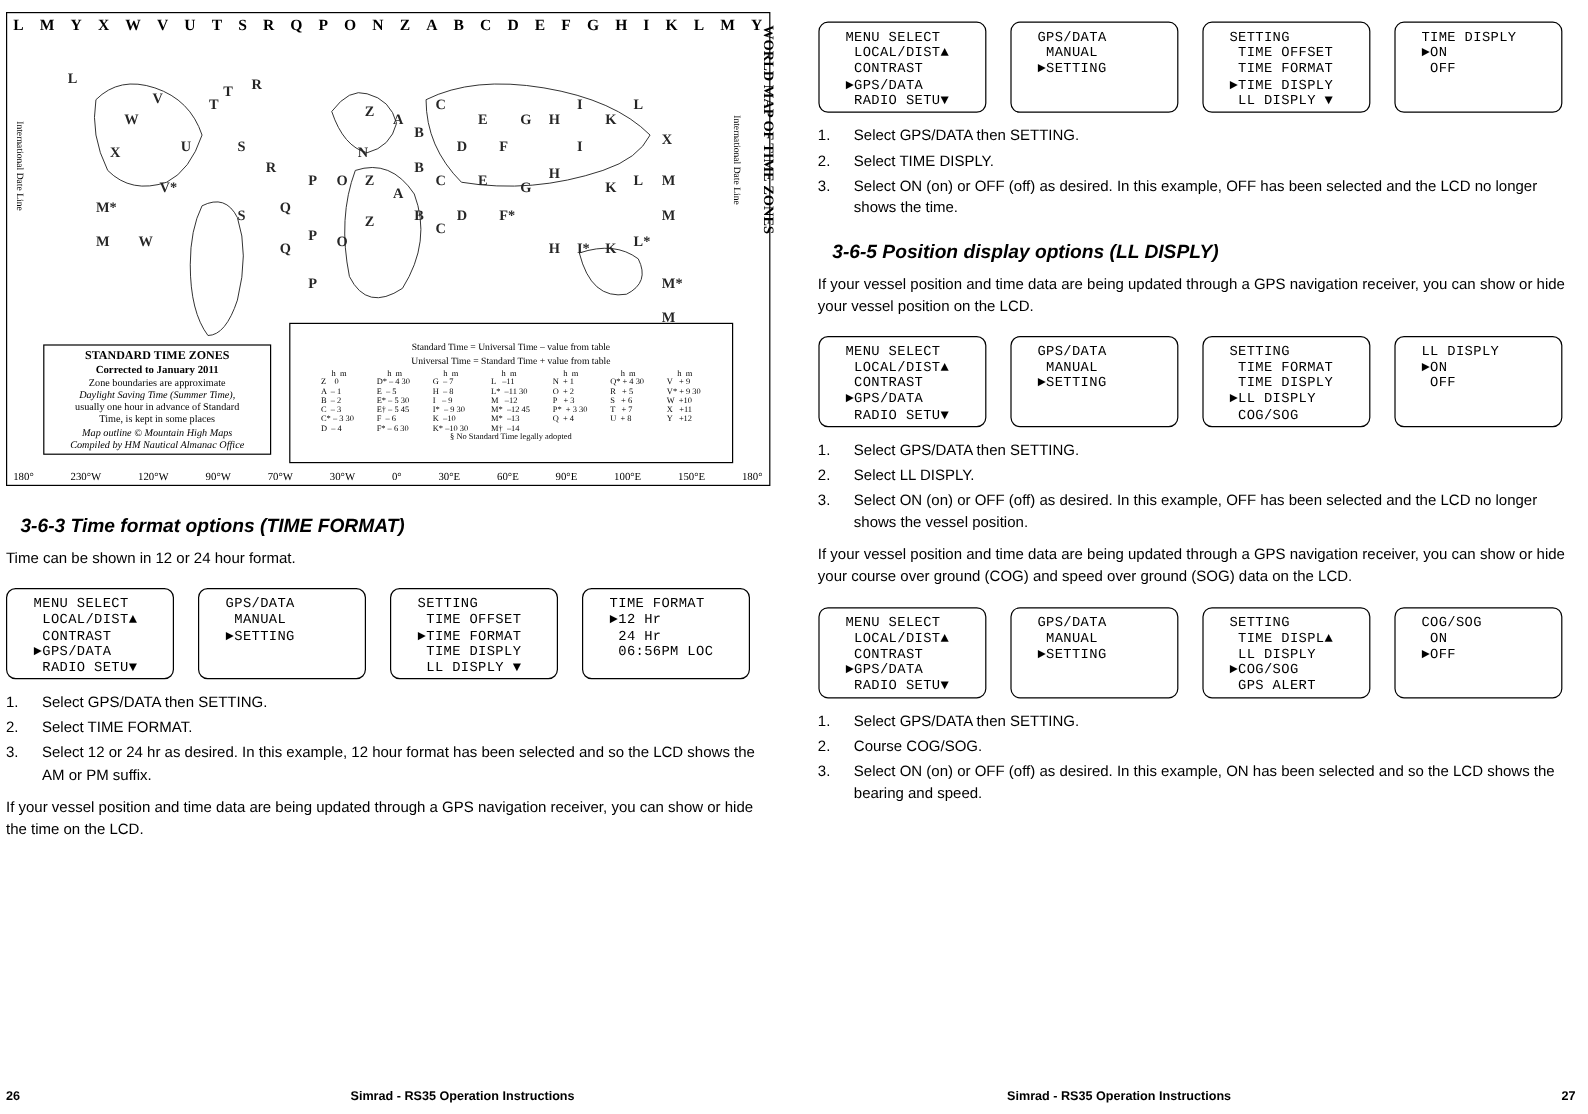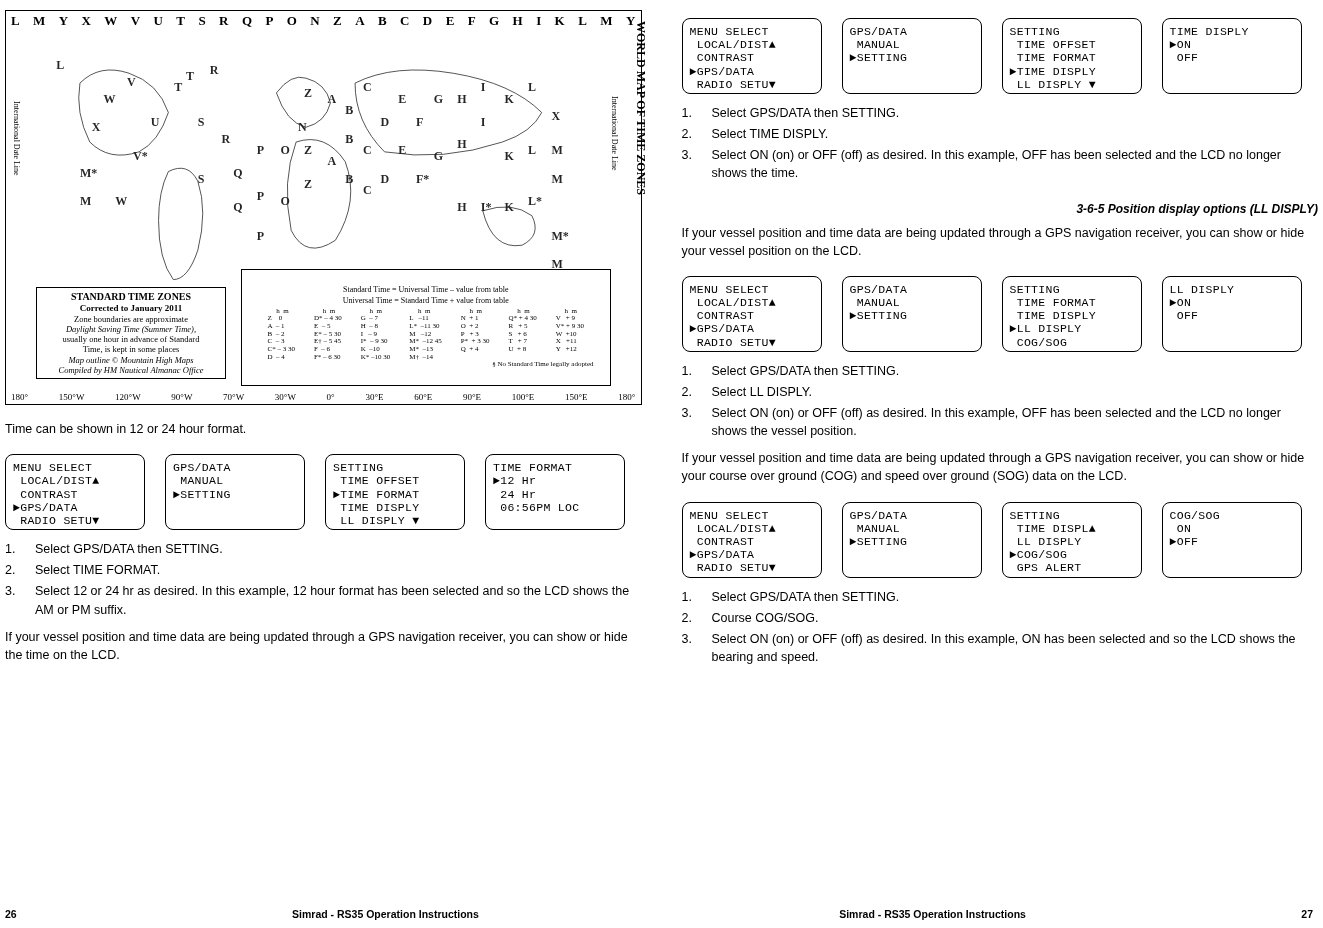--- a/index.html
+++ b/index.html
@@ -94,40 +94,39 @@
   .zone-letter {
     position:absolute;
     font-family:'Times New Roman', serif;
     font-weight:bold;
     font-size:12px;
   }
 
   .section-title {
     font-weight: bold;
     font-style: italic;
-    font-size: 12px;
+    font-size: 16px;
     margin: 10px 0 8px 12px;
     font-family: 'Myriad Pro', 'Segoe UI', Arial, sans-serif;
-    text-align: right;
   }
   .body-text {
     font-family: 'Myriad Pro', 'Segoe UI', Arial, sans-serif;
     font-size: 12.5px;
     line-height: 1.45;
     margin-bottom: 8px;
   }
   .lcd-row {
     display: flex;
     gap: 20px;
     margin: 8px 0 10px 0;
   }
   .lcd {
     border: 1px solid #000;
     border-radius: 8px;
-    padding: 6px 7px;
+    padding: 6px 22px;
     font-family: 'Courier New', monospace;
     font-size: 11.5px;
     line-height: 1.15;
     white-space: pre;
     width: 140px;
     height: 76px;
     letter-spacing: 0.3px;
   }
   ol.steps {
     font-family: 'Myriad Pro', 'Segoe UI', Arial, sans-serif;
@@ -195,21 +194,21 @@
         <span>G</span>
         <span>H</span>
         <span>I</span>
         <span>K</span>
         <span>L</span>
         <span>M</span>
         <span>Y</span>
       </div>
     <div class="bottom-longs" id="bottom-longs">
         <span>180°</span>
-        <span>150°W</span>
+        <span>230°W</span>
         <span>120°W</span>
         <span>90°W</span>
         <span>70°W</span>
         <span>30°W</span>
         <span>0°</span>
         <span>30°E</span>
         <span>60°E</span>
         <span>90°E</span>
         <span>100°E</span>
         <span>150°E</span>
@@ -348,25 +347,26 @@
 U  + 8
 </div>
           <div class="tz-col">     h  m
 V   + 9
 V* + 9 30
 W  +10
 X   +11
 Y   +12
 </div>
         </div>
-      <div style="text-align:right;font-size:7px">§ No Standard Time legally adopted</div>
+      <div style="text-align:center;font-size:7px">§ No Standard Time legally adopted</div>
     </div>
 
   </div>
 
+  <div class="section-title">3-6-3 Time format options (TIME FORMAT)</div>
   <div class="body-text">Time can be shown in 12 or 24 hour format.</div>
   <div class="lcd-row">
     <div class="lcd">MENU SELECT
  LOCAL/DIST▲
  CONTRAST
 ►GPS/DATA
  RADIO SETU▼</div>
     <div class="lcd">GPS/DATA
  MANUAL
 ►SETTING</div>

